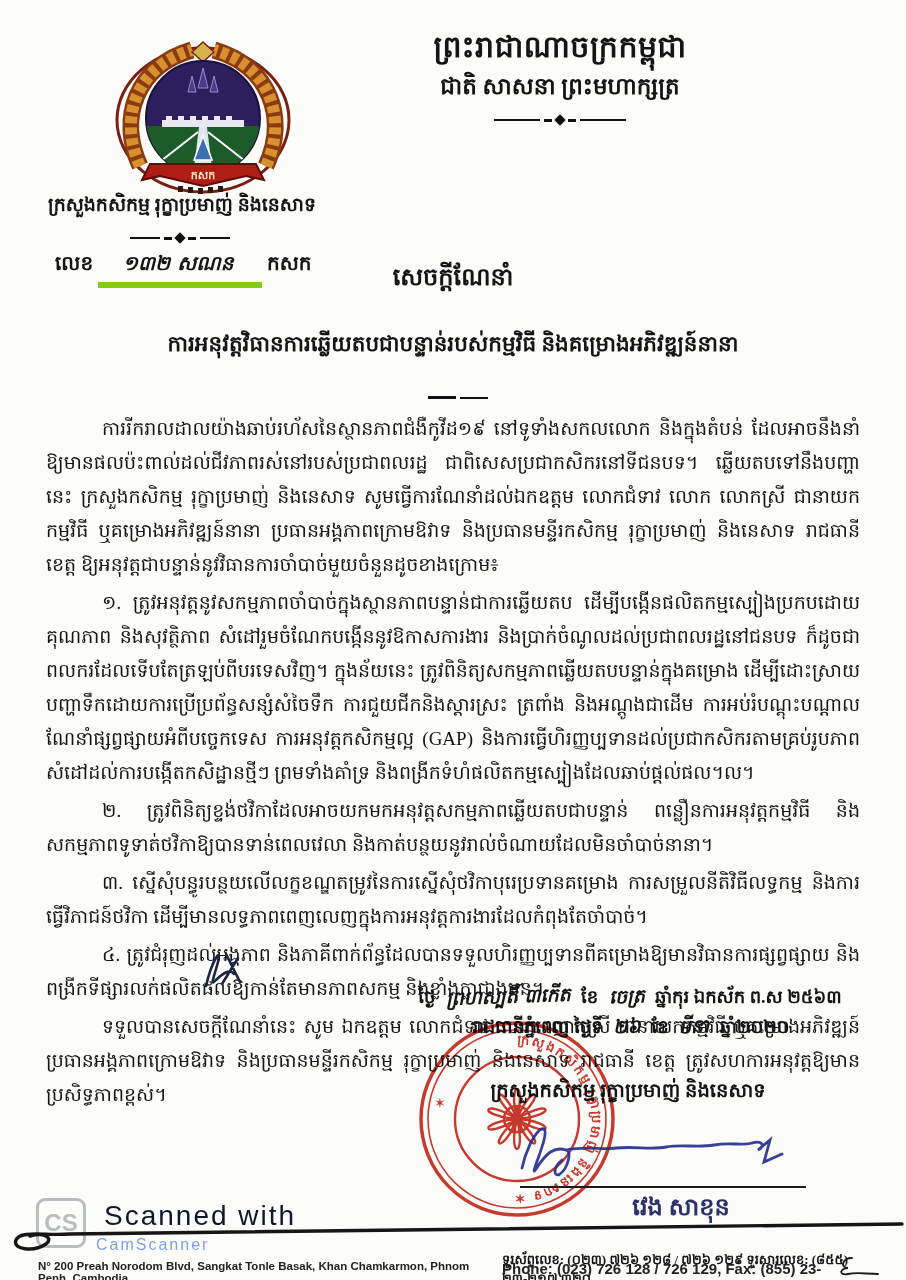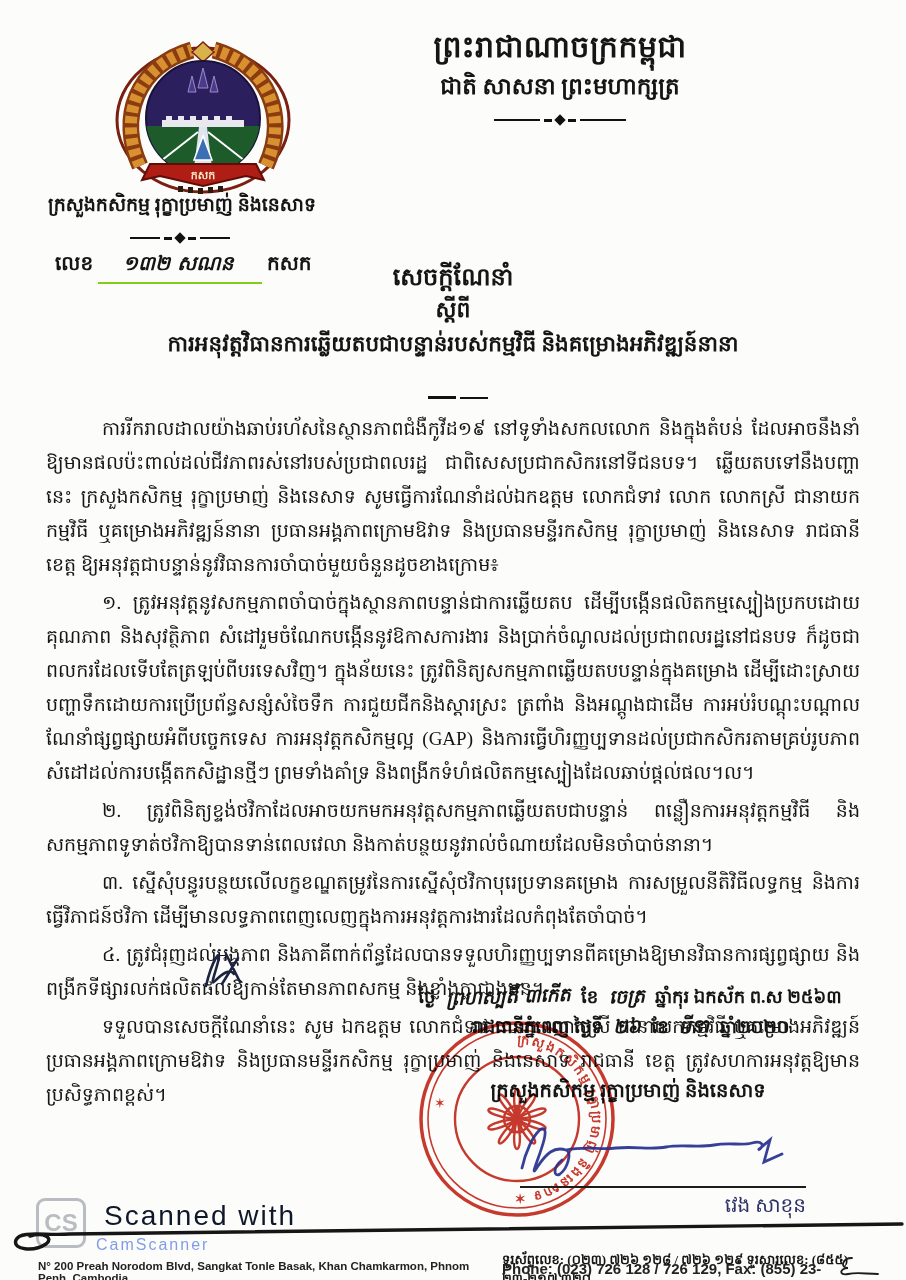--- a/index.html
+++ b/index.html
@@ -20,40 +20,40 @@
   .orn .tick{width:8px;height:3px;}
   .orn .dmd{width:8px;height:8px;transform:rotate(45deg);background:#111;}
   .orn-header{left:470px;top:116px;width:180px;}
   .orn-ministry{left:120px;top:234px;width:120px;}
   .orn-title{left:398px;top:396px;width:120px;}
   .orn-title .ln{width:28px;height:3px;}
   
   .refline{left:55px;top:250px;font-size:20px;font-weight:700;}
   .hw{display:inline-block;font-style:italic;font-weight:600;
       font-family:"DejaVu Serif",serif;transform:rotate(-2deg);}
-  .hw-underline{border-bottom:2px solid #84cc16;padding:0 14px 2px 10px;min-width:140px;
+  .hw-underline{border-bottom:6px solid #84cc16;padding:0 14px 2px 10px;min-width:140px;
       text-align:center;transform:none;}
   
   .doc-type{left:60px;top:262px;width:786px;font-size:24px;font-weight:700;}
   .regarding{left:60px;top:296px;width:786px;font-size:22px;font-weight:700;}
   .subject1{left:60px;top:330px;width:786px;font-size:21.5px;font-weight:700;}
   .subject2{left:60px;top:363px;width:786px;font-size:21.5px;font-weight:700;}
   
   .body-block{left:42px;top:408px;width:822px;font-size:19px;line-height:34px;text-align:justify;}
   .para{text-indent:56px;margin:4px;}
   
   .date1{left:380px;top:984px;width:500px;font-size:18px;font-weight:700;white-space:nowrap;}
   .date2{left:396px;top:1014px;width:470px;font-size:18px;font-weight:700;white-space:nowrap;}
   .date1 .hw,.date2 .hw{font-size:19px;margin:0 6px;}
   .sig-title{left:470px;top:1048px;width:320px;font-size:20px;font-weight:700;}
   .sig-ministry{left:388px;top:1078px;width:480px;font-size:19.5px;font-weight:700;}
   .seal{left:412px;top:1016px;width:210px;height:206px;opacity:.92;mix-blend-mode:multiply;}
   .sig-ink{left:508px;top:1110px;width:300px;height:82px;}
   .sig-line{left:520px;top:1186px;width:286px;border-top:2.5px solid #1c1c1c;}
-  .sig-name{left:556px;top:1192px;width:250px;font-size:20px;font-weight:400;color:#2b3066;text-align:right;}
+  .sig-name{left:556px;top:1192px;width:250px;font-size:24px;font-weight:700;color:#2b3066;}
   .closing-initial{left:196px;top:944px;width:56px;height:48px;}
   
   .wm-box{left:36px;top:1198px;width:44px;height:44px;border:3px solid #b9bdc2;border-radius:9px;
           color:#b9bdc2;font-family:"Liberation Sans",sans-serif;font-weight:700;font-size:24px;
           display:flex;align-items:center;justify-content:center;z-index:1;}
   .wm-text1{left:104px;top:1200px;font-family:"Liberation Sans",sans-serif;font-size:28px;
             color:#0f172a;letter-spacing:2px;z-index:1;}
   .wm-text2{left:96px;top:1236px;font-family:"Liberation Sans",sans-serif;font-size:16px;
             color:#1d4ed8;letter-spacing:2px;opacity:.55;z-index:1;}
   .swoosh{left:0;top:1216px;width:906px;height:40px;z-index:2;}
@@ -128,21 +128,20 @@
       <i class="ln" style="width:30px"></i>
   </div>
 
   <div class="abs refline">
     <span>លេខ</span>
     <span class="hw hw-underline">១៣២ សណន</span>
     <span>កសក</span>
   </div>
 
   <div class="abs doc-type center">សេចក្តីណែនាំ</div>
-  <div class="abs regarding center">ស្តីពី</div>
   <div class="abs subject1 center">ការអនុវត្តវិធានការឆ្លើយតបជាបន្ទាន់របស់កម្មវិធី និងគម្រោងអភិវឌ្ឍន៍នានា</div>
   <div class="abs orn orn-title">
     <i class="ln"></i>
       <i class="ln" style="height:2px"></i>
   </div>
 
   <div class="abs body-block">
     <p class="para">ការរីករាលដាលយ៉ាងឆាប់រហ័សនៃស្ថានភាពជំងឺកូវីដ១៩ នៅទូទាំងសកលលោក និងក្នុងតំបន់ ដែលអាចនឹងនាំឱ្យមានផលប៉ះពាល់ដល់ជីវភាពរស់នៅរបស់ប្រជាពលរដ្ឋ ជាពិសេសប្រជាកសិករនៅទីជនបទ។ ឆ្លើយតបទៅនឹងបញ្ហានេះ ក្រសួងកសិកម្ម រុក្ខាប្រមាញ់ និងនេសាទ សូមធ្វើការណែនាំដល់ឯកឧត្តម លោកជំទាវ លោក លោកស្រី ជានាយកកម្មវិធី ឬគម្រោងអភិវឌ្ឍន៍នានា ប្រធានអង្គភាពក្រោមឱវាទ និងប្រធានមន្ទីរកសិកម្ម រុក្ខាប្រមាញ់ និងនេសាទ រាជធានី ខេត្ត ឱ្យអនុវត្តជាបន្ទាន់នូវវិធានការចាំបាច់មួយចំនួនដូចខាងក្រោម៖</p>
     <p class="para">១. ត្រូវអនុវត្តនូវសកម្មភាពចាំបាច់ក្នុងស្ថានភាពបន្ទាន់ជាការឆ្លើយតប ដើម្បីបង្កើនផលិតកម្មស្បៀងប្រកបដោយគុណភាព និងសុវត្ថិភាព សំដៅរួមចំណែកបង្កើននូវឱកាសការងារ និងប្រាក់ចំណូលដល់ប្រជាពលរដ្ឋនៅជនបទ ក៏ដូចជាពលករដែលទើបតែត្រឡប់ពីបរទេសវិញ។ ក្នុងន័យនេះ ត្រូវពិនិត្យសកម្មភាពឆ្លើយតបបន្ទាន់ក្នុងគម្រោង ដើម្បីដោះស្រាយបញ្ហាទឹកដោយការប្រើប្រព័ន្ធសន្សំសំចៃទឹក ការជួយជីកនិងស្តារស្រះ ត្រពាំង និងអណ្តូងជាដើម ការអប់រំបណ្តុះបណ្តាល ណែនាំផ្សព្វផ្សាយអំពីបច្ចេកទេស ការអនុវត្តកសិកម្មល្អ (GAP) និងការធ្វើហិរញ្ញប្បទានដល់ប្រជាកសិករតាមគ្រប់រូបភាពសំដៅដល់ការបង្កើតកសិដ្ឋានថ្មីៗ ព្រមទាំងគាំទ្រ និងពង្រីកទំហំផលិតកម្មស្បៀងដែលឆាប់ផ្តល់ផល។ល។</p>
     <p class="para">២. ត្រូវពិនិត្យខ្ទង់ថវិកាដែលអាចយកមកអនុវត្តសកម្មភាពឆ្លើយតបជាបន្ទាន់ ពន្លឿនការអនុវត្តកម្មវិធី និងសកម្មភាពទូទាត់ថវិកាឱ្យបានទាន់ពេលវេលា និងកាត់បន្ថយនូវរាល់ចំណាយដែលមិនចាំបាច់នានា។</p>

